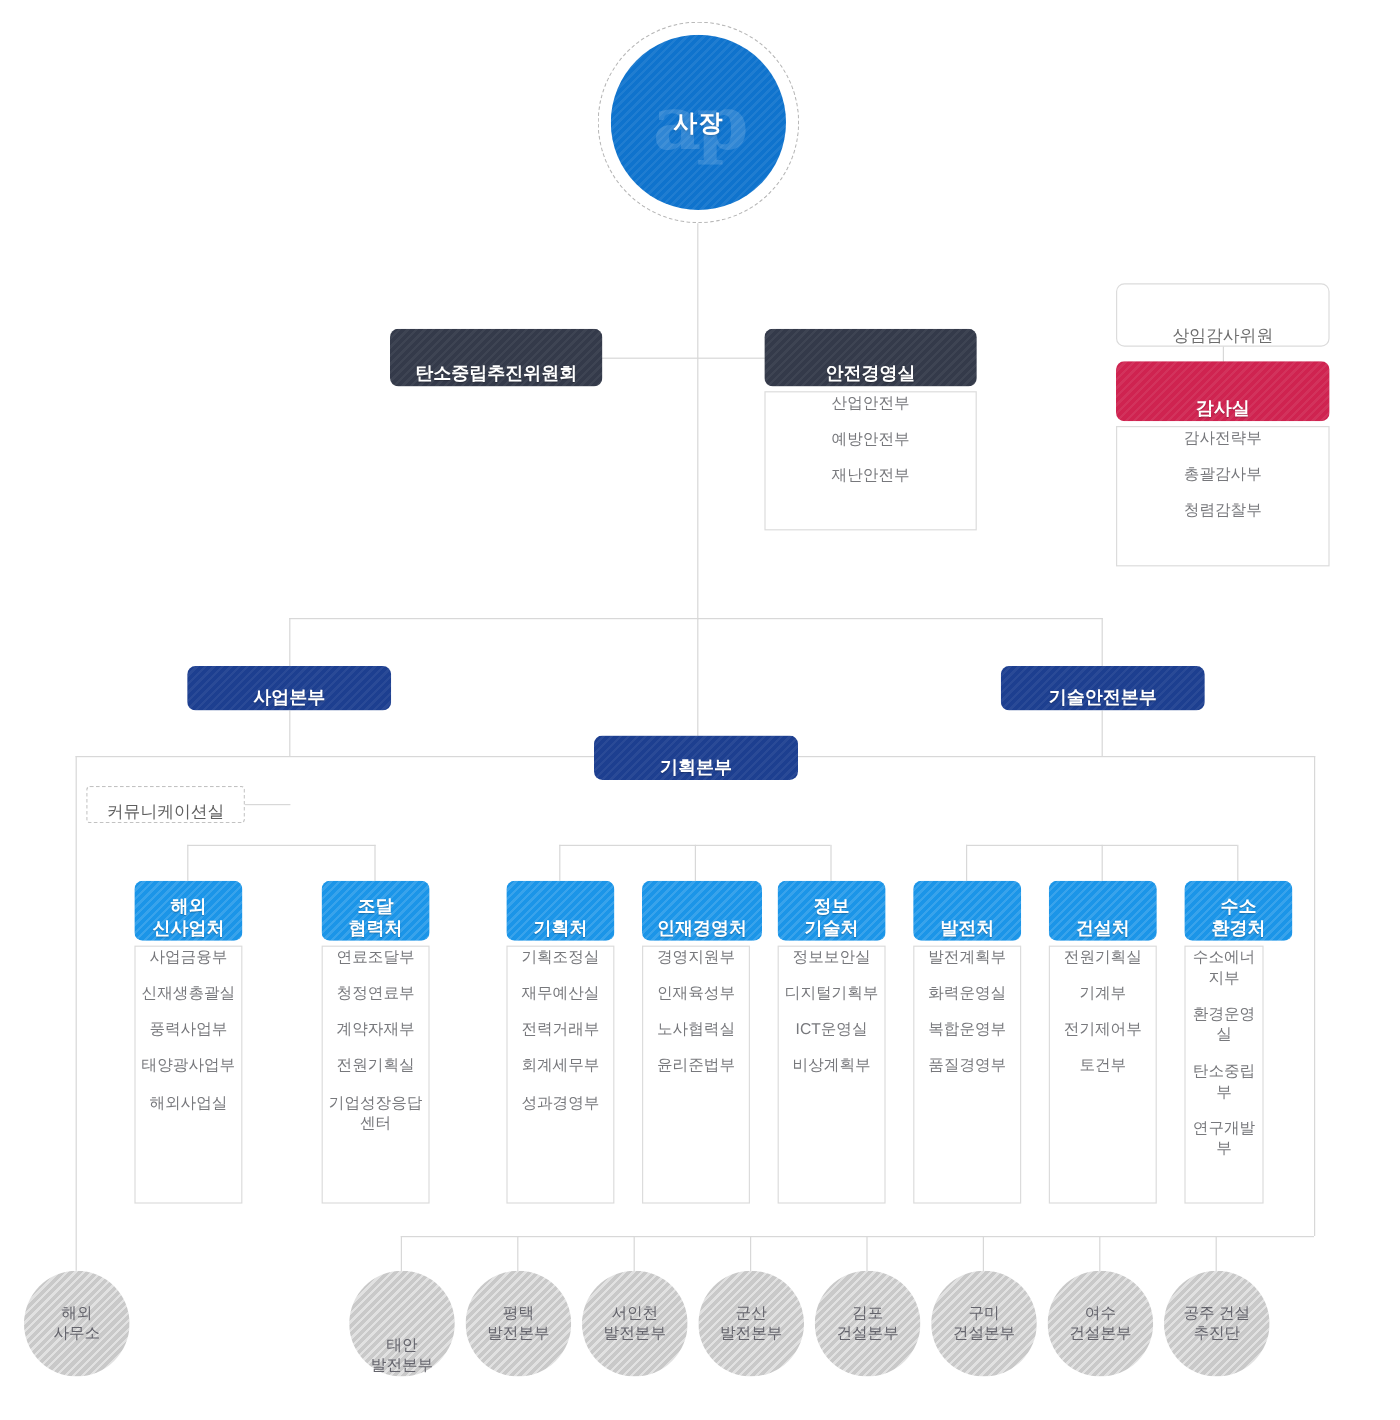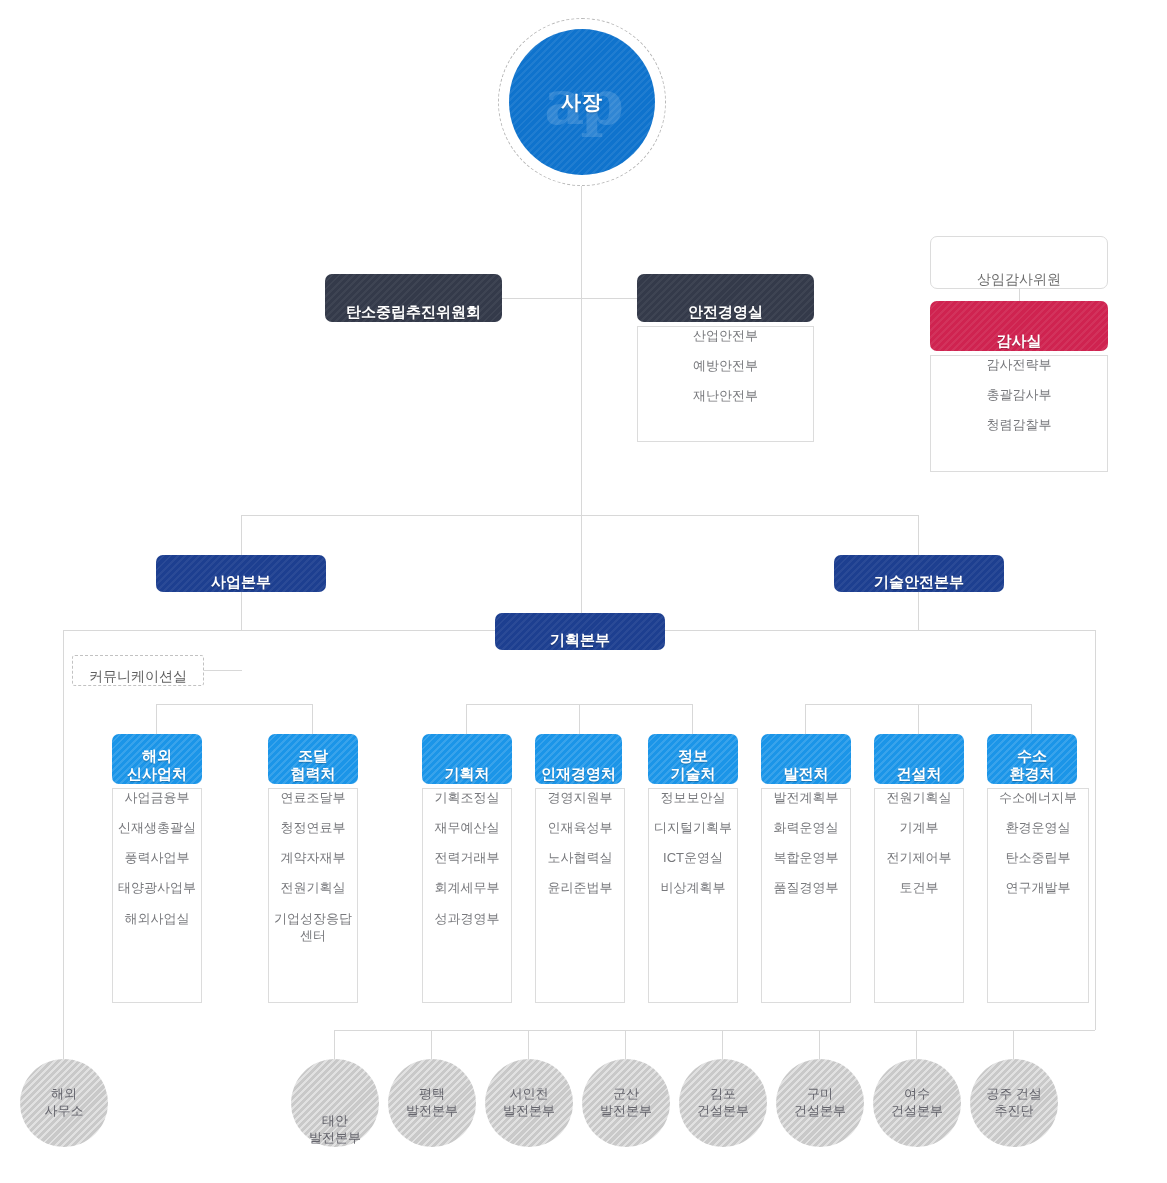--- a/index.html
+++ b/index.html
@@ -265,21 +265,21 @@
     <span style="white-space:pre-line;">기획처</span>
   </div>
   <div class="sublist" style="left:418px;top:784px;width:90px;height:215px;">
     <div class="it">기획조정실</div>
     <div class="it">재무예산실</div>
     <div class="it">전력거래부</div>
     <div class="it">회계세무부</div>
     <div class="it">성과경영부</div>
   </div>
 
-  <div class="pill blue" style="left:531px;top:730px;width:87px;height:50px;">
+  <div class="pill blue" style="left:531px;top:730px;width:100px;height:50px;">
     <span style="white-space:pre-line;">인재경영처</span>
   </div>
   <div class="sublist" style="left:531px;top:784px;width:90px;height:215px;">
     <div class="it">경영지원부</div>
     <div class="it">인재육성부</div>
     <div class="it">노사협력실</div>
     <div class="it">윤리준법부</div>
   </div>
 
   <div class="pill blue" style="left:644px;top:730px;width:90px;height:50px;">
@@ -310,21 +310,21 @@
     <div class="it">전원기획실</div>
     <div class="it">기계부</div>
     <div class="it">전기제어부</div>
     <div class="it">토건부</div>
   </div>
 
   <div class="pill blue" style="left:983px;top:730px;width:90px;height:50px;">
     <span style="white-space:pre-line;">수소
 환경처</span>
   </div>
-  <div class="sublist" style="left:983px;top:784px;width:102px;height:215px;">
+  <div class="sublist" style="left:983px;top:784px;width:66px;height:215px;">
     <div class="it">수소에너지부</div>
     <div class="it">환경운영실</div>
     <div class="it">탄소중립부</div>
     <div class="it">연구개발부</div>
   </div>
 
   <div class="gcircle" style="left:16px;top:1055px;">
     <span>해외
 사무소</span>
   </div>

